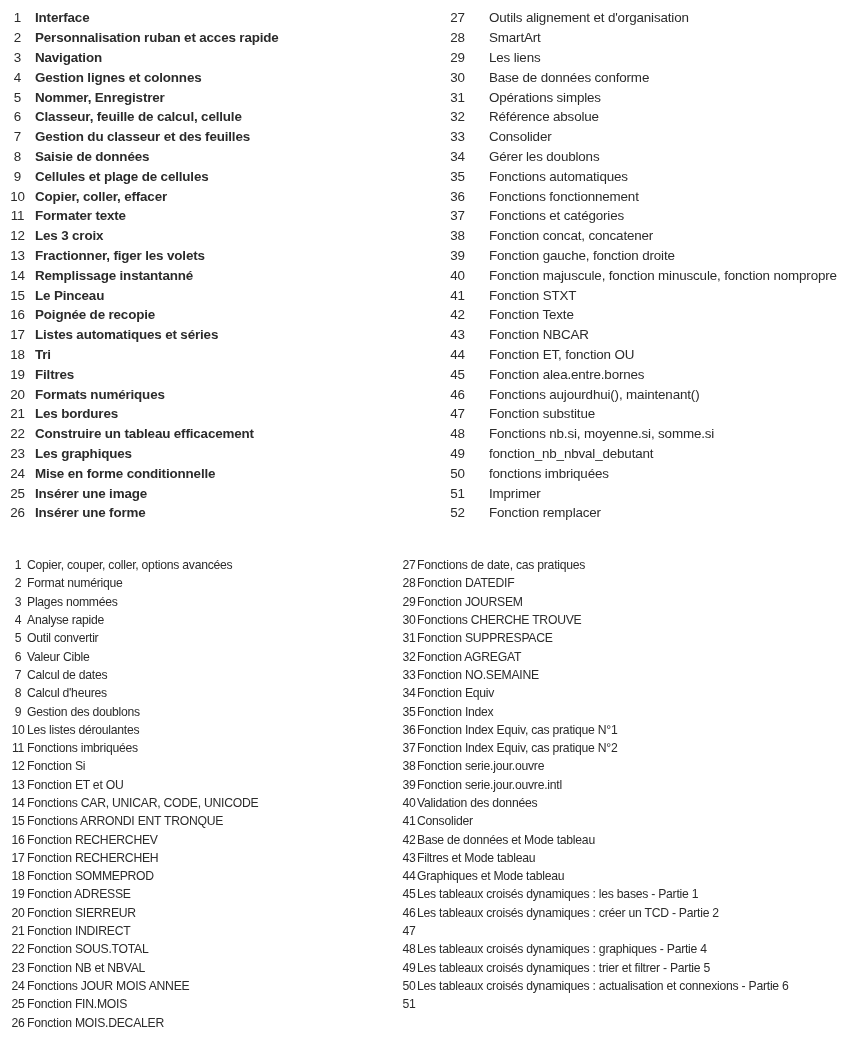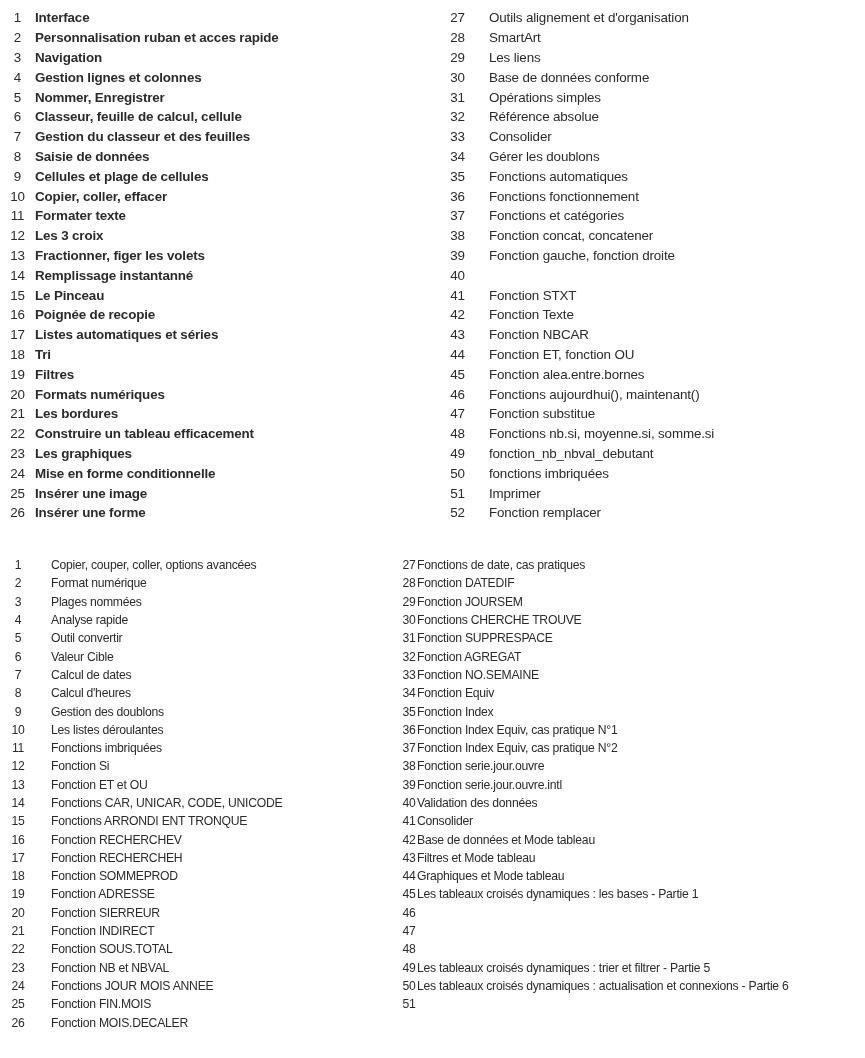--- a/index.html
+++ b/index.html
@@ -20,21 +20,21 @@
   .num { flex: none; text-align: center; }
   .label { flex: none; }
   #col-top-left   { left: 9px;   top: 8px; }
   #col-top-left .num   { width: 17px; }
   #col-top-left .label { margin-left: 9px; font-weight: bold; }
   #col-top-right  { left: 448px; top: 8px; }
   #col-top-right .num   { width: 19px; }
   #col-top-right .label { margin-left: 22px; }
   #col-bottom-left  { left: 9px;   top: 556px; }
   #col-bottom-left .num   { width: 18px; }
-  #col-bottom-left .label { margin-left: 24px; }
+  #col-bottom-left .label { margin-left: 0; }
   #col-bottom-right { left: 401px; top: 556px; }
   #col-bottom-right .num   { width: 16px; }
   #col-bottom-right .label { }
 </style>
 </head>
 <body style="background: rgb(255, 255, 255); color: rgb(43, 43, 43);">
 
 <div id="col-top-left" class="col sec-top">
     <div class="row">
       <span class="num">1</span>
@@ -190,20 +190,21 @@
     <div class="row">
       <span class="num">38</span>
       <span class="label">Fonction concat, concatener</span>
     </div>
     <div class="row">
       <span class="num">39</span>
       <span class="label">Fonction gauche, fonction droite</span>
     </div>
     <div class="row">
       <span class="num">40</span>
+      <span class="label">Fonction majuscule, fonction minuscule, fonction nompropre</span>
     </div>
     <div class="row">
       <span class="num">41</span>
       <span class="label">Fonction STXT</span>
     </div>
     <div class="row">
       <span class="num">42</span>
       <span class="label">Fonction Texte</span>
     </div>
     <div class="row">
@@ -427,26 +428,28 @@
     <div class="row">
       <span class="num">44</span>
       <span class="label">Graphiques et Mode tableau</span>
     </div>
     <div class="row">
       <span class="num">45</span>
       <span class="label">Les tableaux croisés dynamiques : les bases - Partie 1</span>
     </div>
     <div class="row">
       <span class="num">46</span>
+      <span class="label">Les tableaux croisés dynamiques : créer un TCD - Partie 2</span>
     </div>
     <div class="row">
       <span class="num">47</span>
     </div>
     <div class="row">
       <span class="num">48</span>
+      <span class="label">Les tableaux croisés dynamiques : graphiques - Partie 4</span>
     </div>
     <div class="row">
       <span class="num">49</span>
       <span class="label">Les tableaux croisés dynamiques : trier et filtrer - Partie 5</span>
     </div>
     <div class="row">
       <span class="num">50</span>
       <span class="label">Les tableaux croisés dynamiques : actualisation et connexions - Partie 6</span>
     </div>
     <div class="row">

